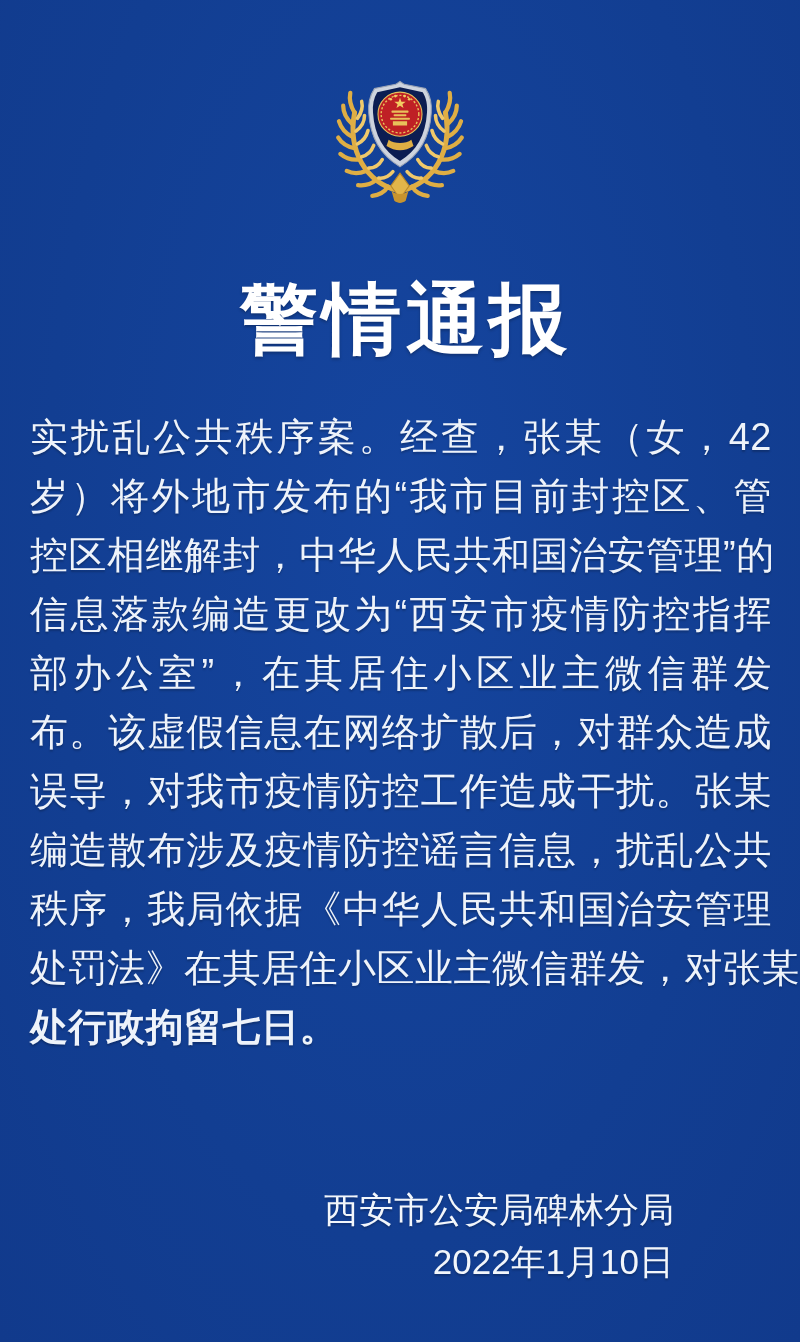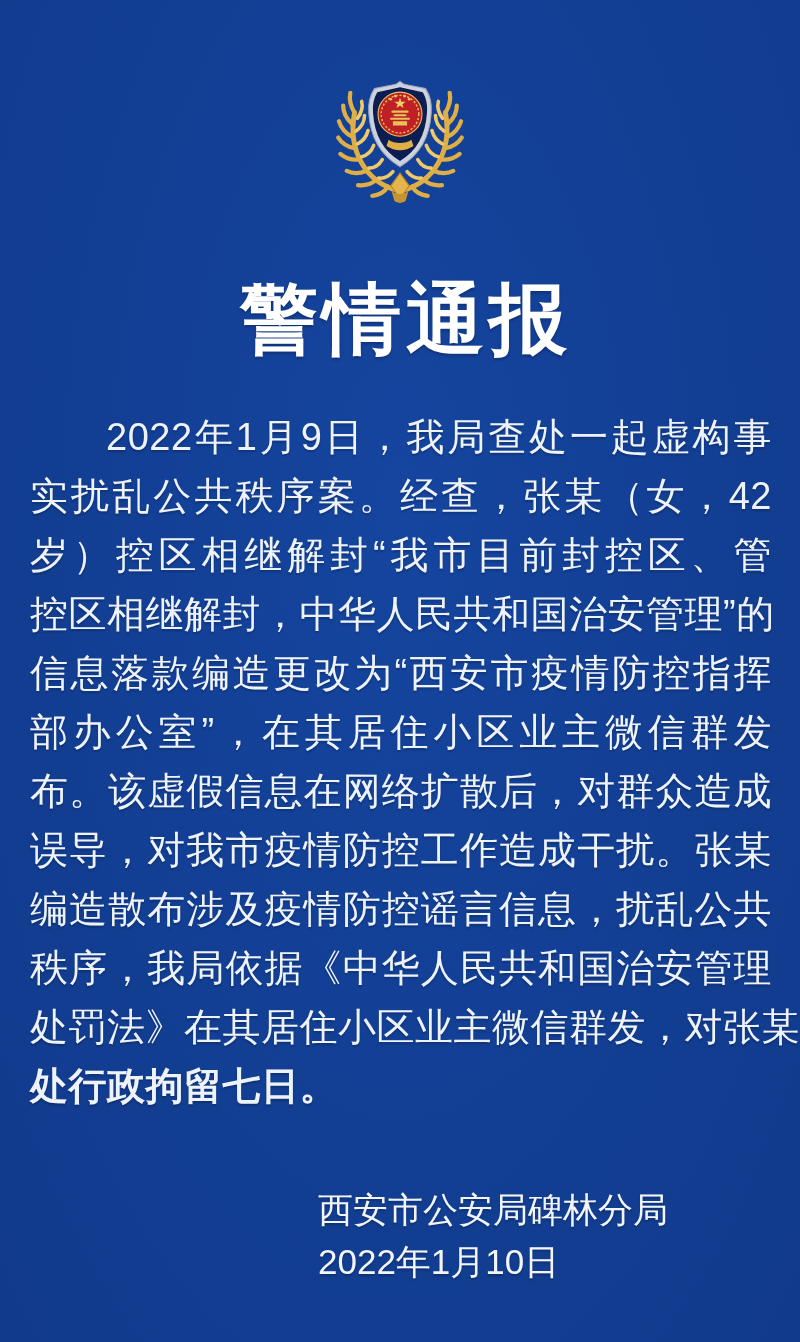--- a/index.html
+++ b/index.html
@@ -56,21 +56,21 @@
     text-align-last: justify;
     letter-spacing: 0.5px;
   }
   .body .line.first { text-indent: 76px; }
   .body .line.last  { text-align-last: left; font-weight: bold; }
   .signature {
     position: absolute;
     top: 1184px;
     left: 318px;
     width: 356px;
-    text-align: left;
+    text-align: right;
     font-size: 35px;
     font-weight: 500;
     line-height: 52px;
     color: #f2f6fb;
     text-shadow: 0 2px 2px rgba(0,0,0,0.22);
   }
 </style>
 </head>
 <body>
 
@@ -115,23 +115,22 @@
     <rect x="91" y="60" width="18" height="3" rx="1" fill="#e8c15a"></rect>
     <rect x="86" y="65" width="28" height="3" rx="1" fill="#e8c15a"></rect>
     <rect x="90" y="70" width="20" height="6" fill="#e8c15a"></rect>
 
     <path d="M84,96 C92,102 108,102 116,96 L119,105 C107,113 93,113 81,105 Z" fill="#dfae44"></path>
   </svg>
 
   <h1 class="title">警情通报</h1>
 
   <div class="body">
-    <div class="line first">2022年1月9日，我局查处一起虚构事</div>
     <div class="line">实扰乱公共秩序案。经查，张某（女，42</div>
-    <div class="line">岁）控区相继解封“我市目前封控区、管</div>
+    <div class="line">岁）将外地市发布的“我市目前封控区、管</div>
     <div class="line">控区相继解封，中华人民共和国治安管理”的</div>
     <div class="line">信息落款编造更改为“西安市疫情防控指挥</div>
     <div class="line">部办公室”，在其居住小区业主微信群发</div>
     <div class="line">布。该虚假信息在网络扩散后，对群众造成</div>
     <div class="line">误导，对我市疫情防控工作造成干扰。张某</div>
     <div class="line">编造散布涉及疫情防控谣言信息，扰乱公共</div>
     <div class="line">秩序，我局依据《中华人民共和国治安管理</div>
     <div class="line">处罚法》在其居住小区业主微信群发，对张某</div>
     <div class="line last">处行政拘留七日。</div>
   </div>

